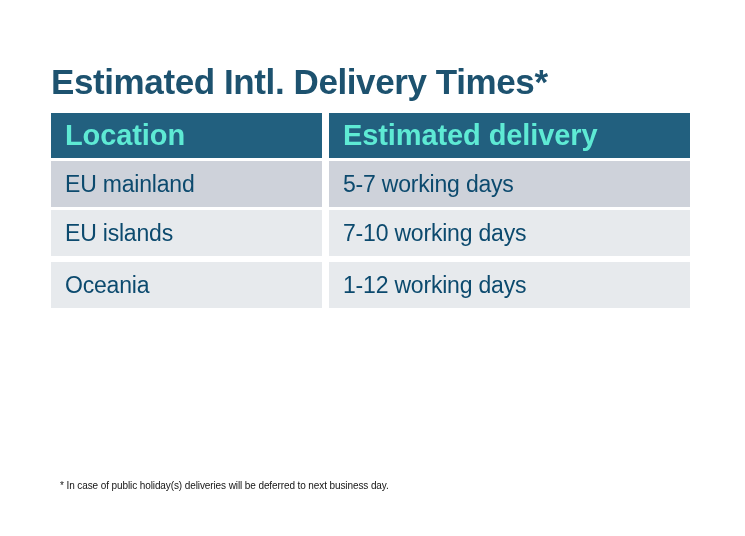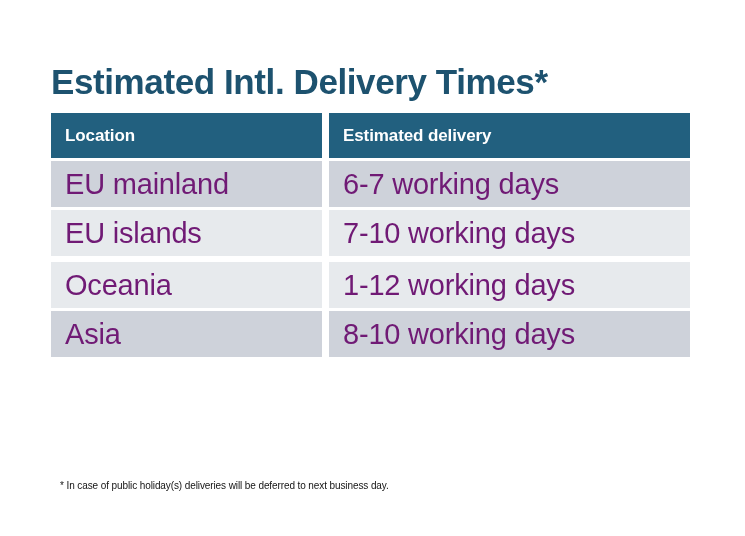--- a/index.html
+++ b/index.html
@@ -55,30 +55,30 @@
     text-align: left;
     vertical-align: middle;
     font-weight: 400;
     overflow: hidden;
     white-space: nowrap;
   }
 
   .delivery-table th {
     height: 45px;
     background: #22607f;
-    color: #ffffff;
-    font-size: 17px;
+    color: #5eead4;
+    font-size: 29px;
     font-weight: 700;
     letter-spacing: -0.1px;
   }
 
   .delivery-table td {
     height: 46px;
-    font-size: 29px;
-    color: #701a75;
+    font-size: 23px;
+    color: #0c4a6e;
     letter-spacing: -0.2px;
   }
 
   .delivery-table tbody tr.row-odd td {
     background: #ced2da;
   }
   .delivery-table tbody tr.row-even td {
     background: #e7eaed;
   }
 
@@ -130,21 +130,21 @@
 
       <tr class="row-spacer">
         <td></td>
         <td class="cell-gap"></td>
         <td></td>
       </tr>
 
       <tr class="row-odd">
         <td>EU mainland</td>
         <td class="cell-gap"></td>
-        <td>6-7 working days</td>
+        <td>5-7 working days</td>
       </tr>
 
       <tr class="row-spacer">
         <td></td>
         <td class="cell-gap"></td>
         <td></td>
       </tr>
 
       <tr class="row-even">
         <td>EU islands</td>
@@ -170,25 +170,20 @@
         <td class="cell-gap"></td>
         <td>1-12 working days</td>
       </tr>
 
       <tr class="row-spacer">
         <td></td>
         <td class="cell-gap"></td>
         <td></td>
       </tr>
 
-      <tr class="row-odd">
-        <td>Asia</td>
-        <td class="cell-gap"></td>
-        <td>8-10 working days</td>
-      </tr>
 
       <tr class="row-spacer">
         <td></td>
         <td class="cell-gap"></td>
         <td></td>
       </tr>
 
 
     </tbody>
   </table>

